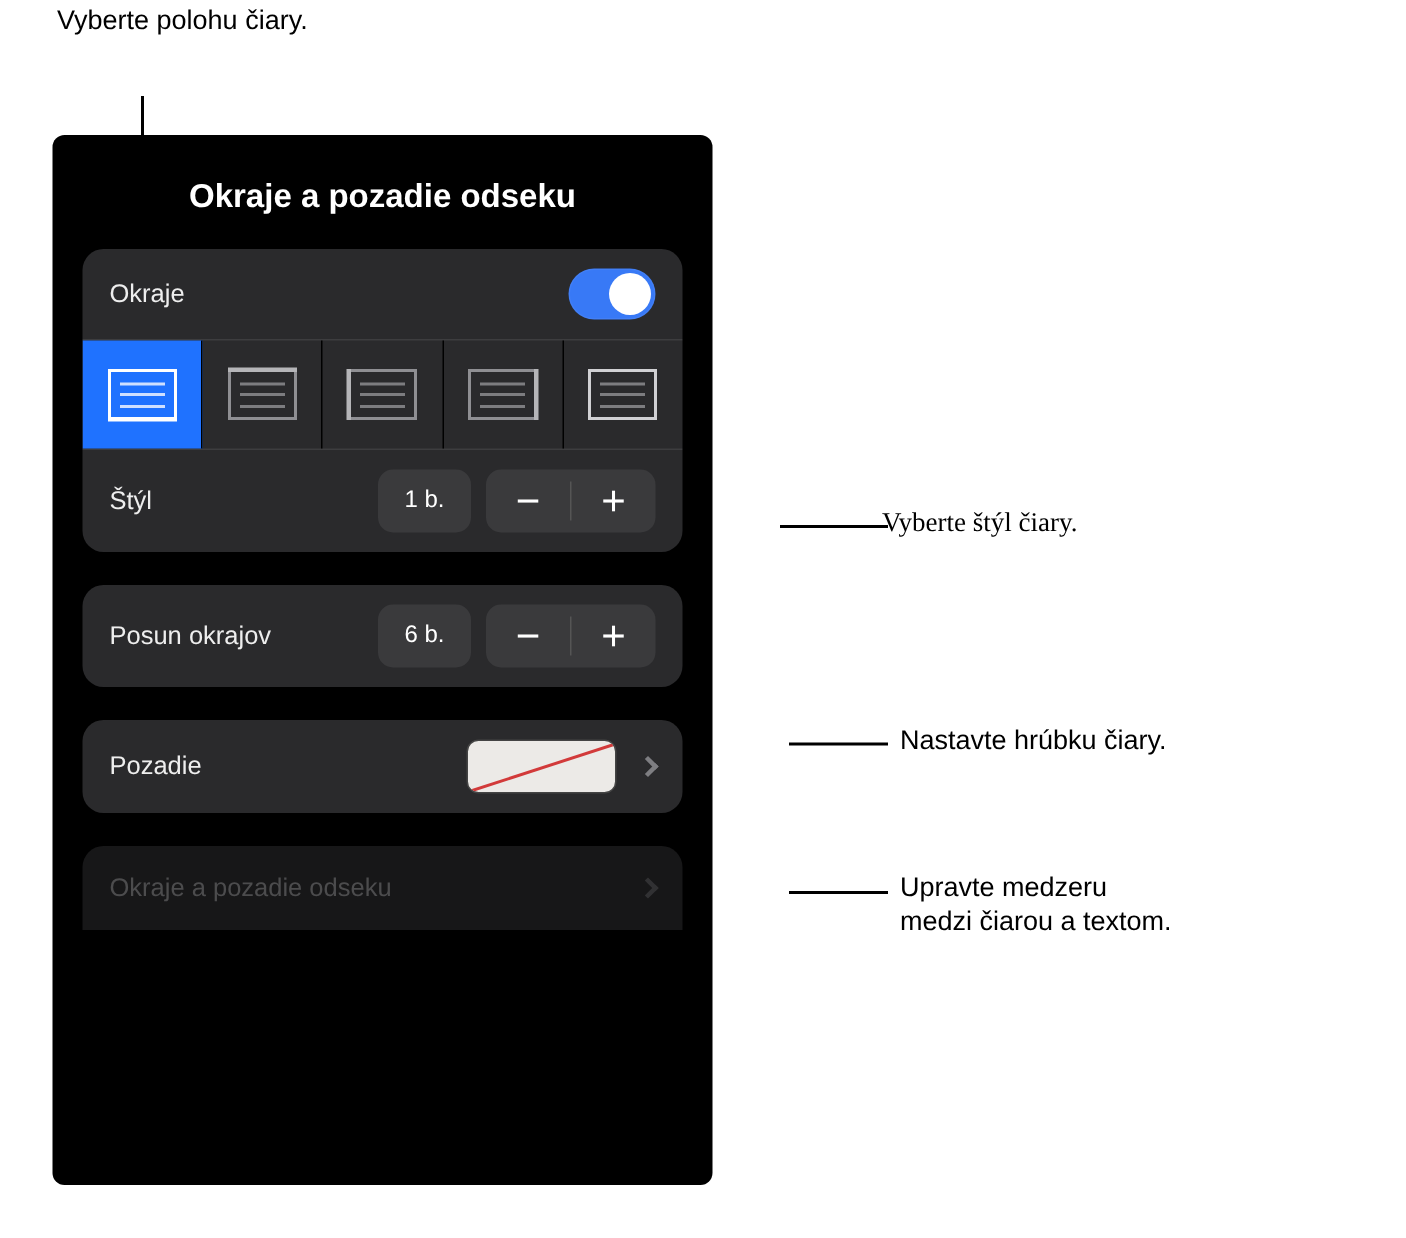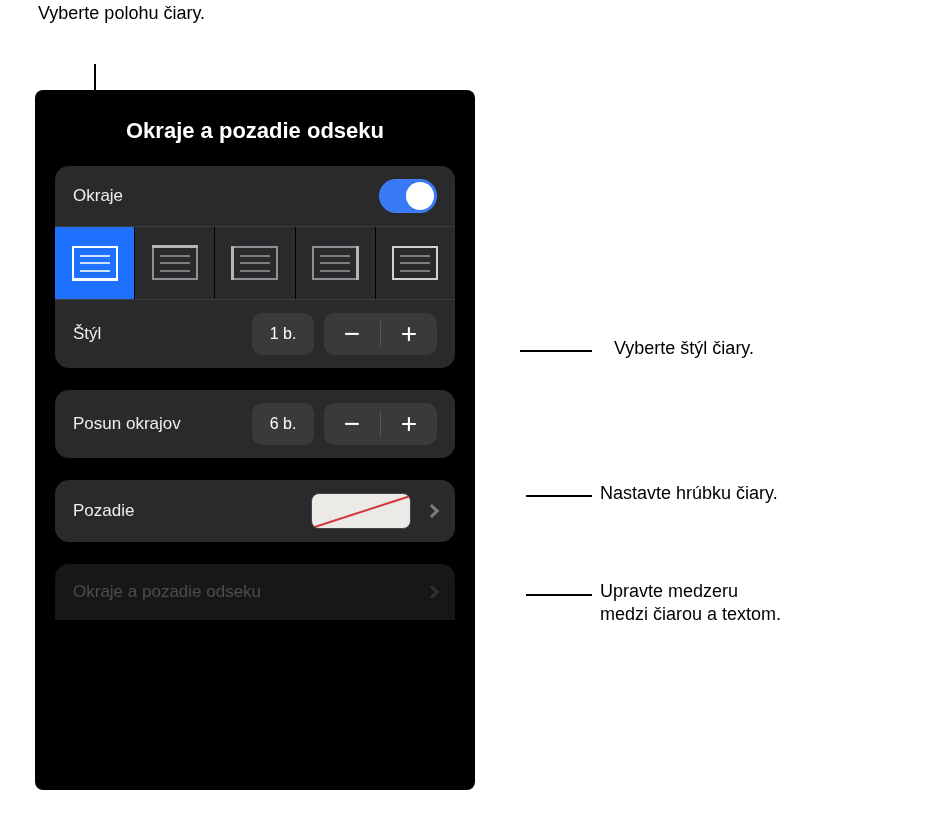--- a/index.html
+++ b/index.html
@@ -217,21 +217,21 @@
   .bottom-peek .chevron { border-color: #5a5a5d; }
 </style>
 </head>
 <body>
 
 <div class="callout" style="left:38px; top:2px;">
   <div>Vyberte polohu čiary.</div>
 </div>
 <div class="callout-line" style="left:94px; top:64px; width:2px; height:200px;"></div>
 
-<div class="callout" style="left:614px; top:337px;">Vyberte štýl čiary.</div>
+<div class="callout" style="left:588px; top:337px;font-family:Liberation Serif, serif;">Vyberte štýl čiary.</div>
 <div class="callout-line" style="left:520px; top:350px; width:72px; height:2px;"></div>
 
 <div class="callout" style="left:600px; top:482px;">Nastavte hrúbku čiary.</div>
 <div class="callout-line" style="left:526px; top:495px; width:66px; height:2px;"></div>
 
 <div class="callout" style="left:600px; top:580px;">
   <div>Upravte medzeru</div>
   <div>medzi čiarou a textom.</div>
 </div>
 <div class="callout-line" style="left:526px; top:594px; width:66px; height:2px;"></div>

